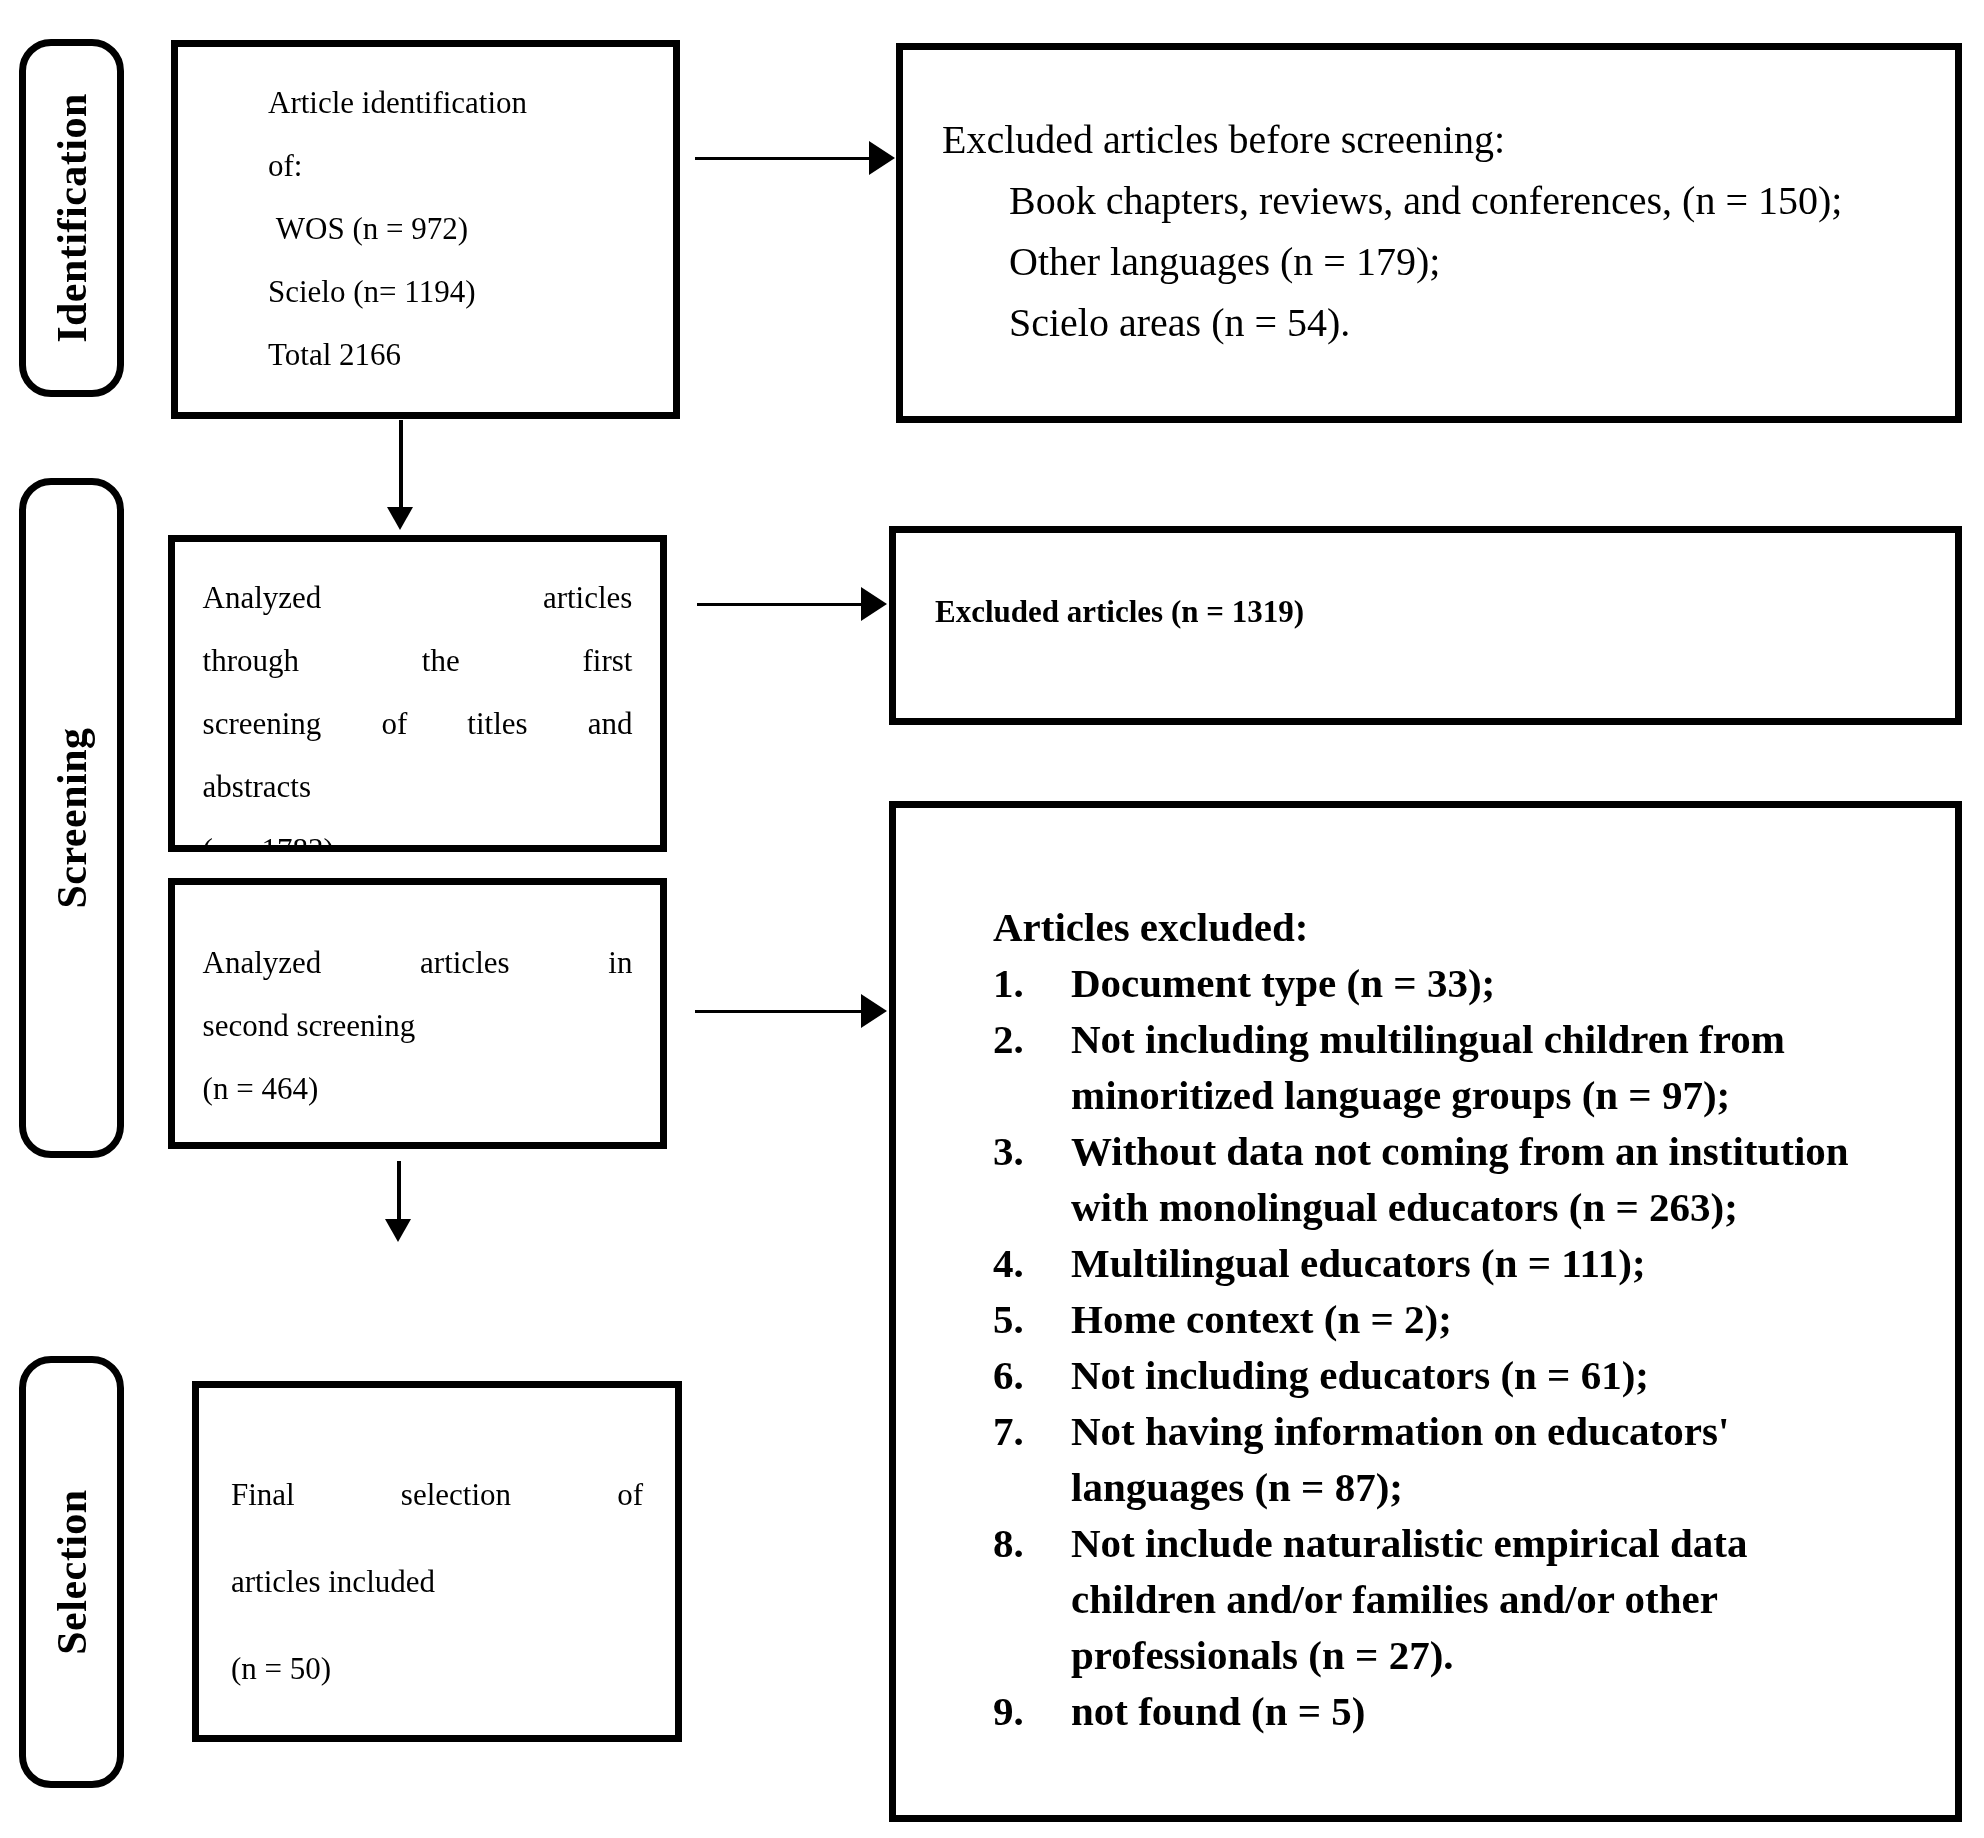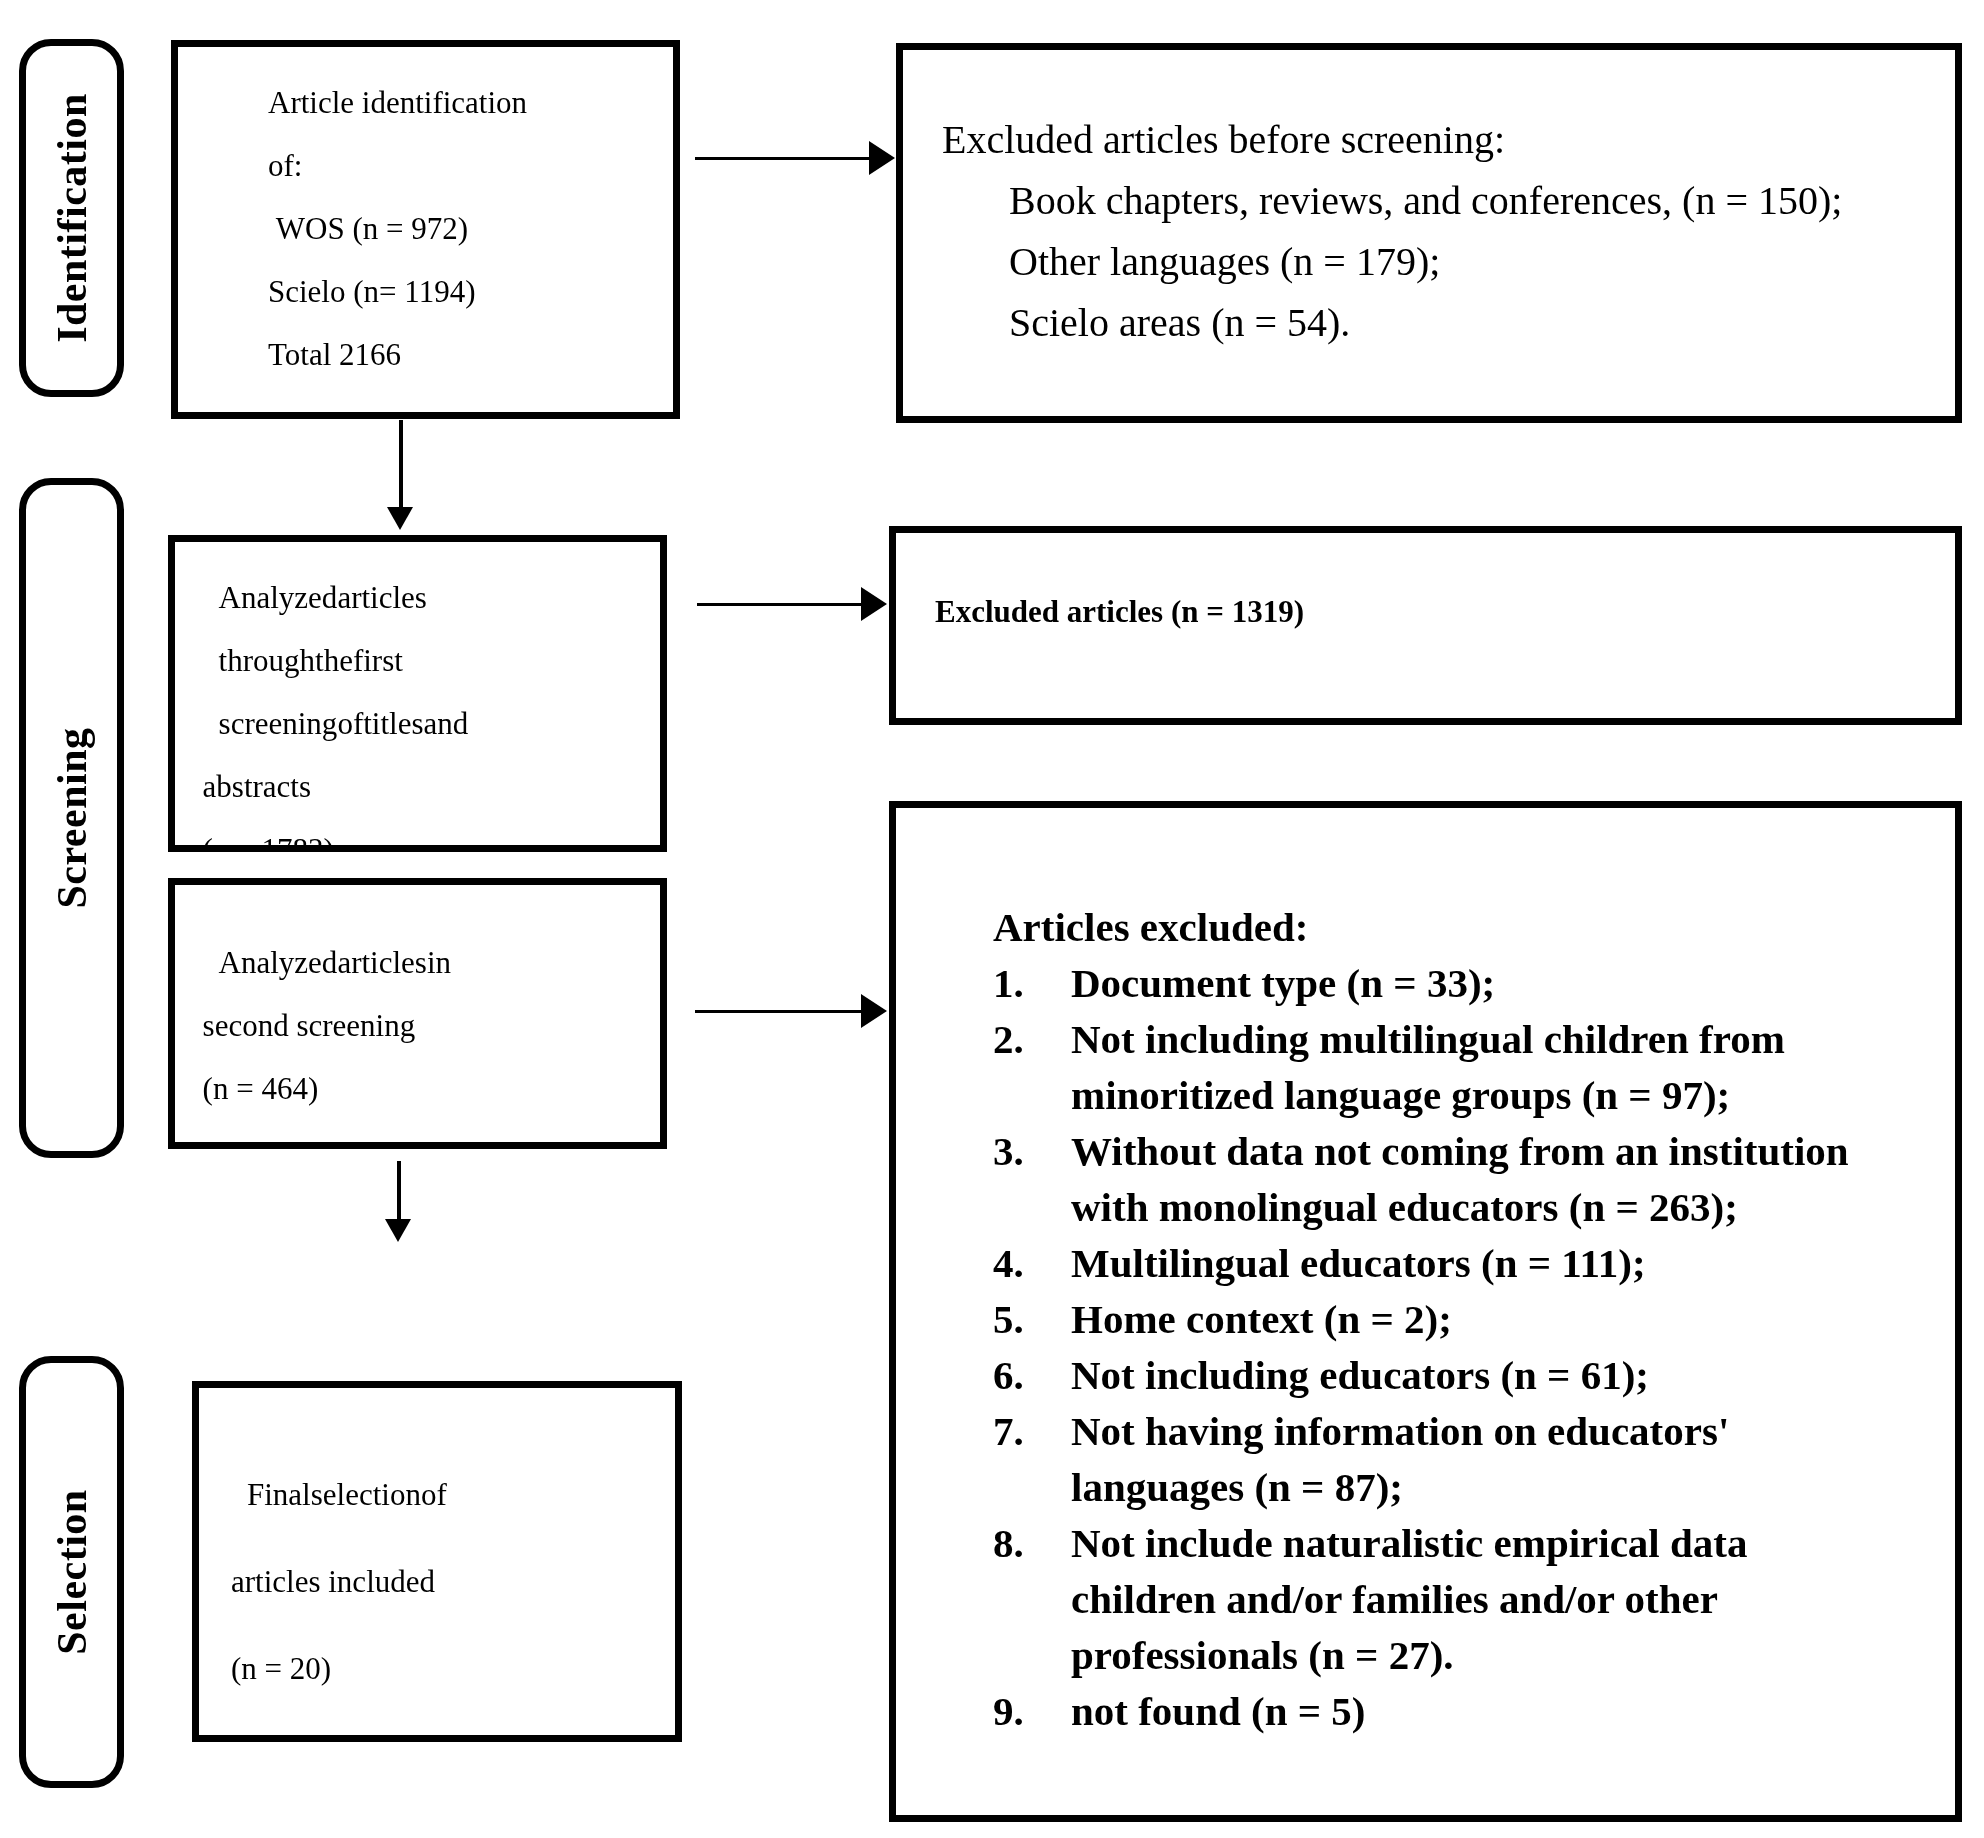--- a/index.html
+++ b/index.html
@@ -30,21 +30,21 @@
   
   .box{
     position:absolute;
     border:7.4px solid #000;
     background:#fff;
     box-sizing:border-box;
     font-size:31px;
     line-height:63px;
   }
   .t-line{white-space:pre-wrap;}
-  .spread .t-line{display:flex;margin-left:16px;}
+  .spread .t-line{display:flex;justify-content:space-between;}
   #box-first-screening{overflow:hidden;}
   #box-first-screening .content{padding:24px 27.6px 0 27.6px;}
   #box-identification .content{padding:24px 27.6px 0 90px;}
   #box-second-screening .content{padding:46px 27.6px 0 27.6px;}
   #box-final .content{padding:63px 32px 0 32px;line-height:87px;}
   
   #box-excluded-before{font-size:40px;line-height:61px;}
   #box-excluded-before .content{padding:59px 11px 0 39px;}
   #box-excluded-before .rb-items{padding-left:67px;}
   #box-excluded-first .content{padding:47px 18.4px 0 39px;}
@@ -208,21 +208,21 @@
     </div>
   </div>
 
   <div class="box" id="box-final" style="left:192px;top:1381px;width:490px;height:361px;">
     <div class="content">
       <div class="spread">
           <div class="t-line"><span>Final</span><span>selection</span><span>of</span></div>
         </div>
       <div>
           <div class="t-line">articles included</div>
-          <div class="t-line">(n = 20)</div>
+          <div class="t-line">(n = 50)</div>
         </div>
     </div>
   </div>
 
   <div class="harrow" style="left:695px;top:141px;width:200px;">
     <div class="shaft"></div>
     <div class="head"></div>
   </div>
 
   <div class="harrow" style="left:697px;top:587px;width:190px;">

